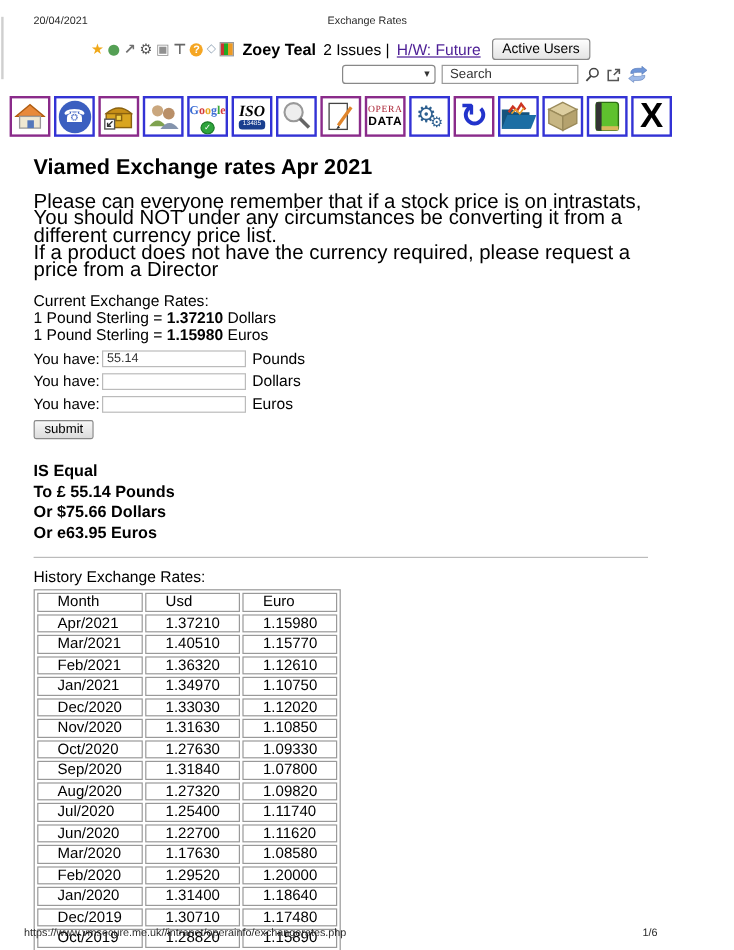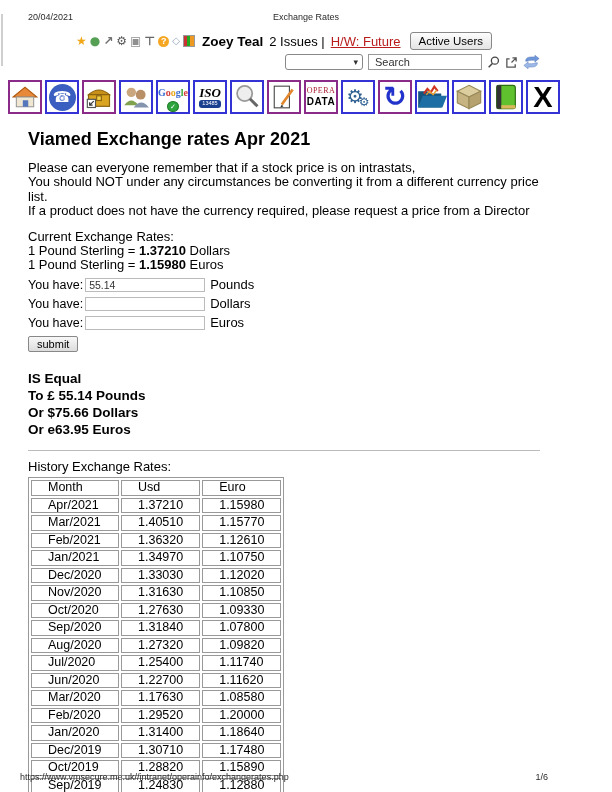--- a/index.html
+++ b/index.html
@@ -25,21 +25,21 @@
   .i-gear{color:#555;}
   .i-photo{color:#909090;}
   .i-tsq{color:#666;font-weight:bold;}
   .qball{display:inline-flex;width:11px;height:11px;border-radius:50%;background:#f5a623;
          color:#fff;font-size:9px;font-weight:bold;align-items:center;justify-content:center;line-height:1;}
   .i-sparkle{color:#99aabb;font-size:10px;}
   .minichart{display:inline-block;width:10px;height:10px;border:1px solid #999;
              background:linear-gradient(90deg,#c33 0 3px,#2a2 3px 6px,#e92 6px 10px);}
   .user-name{font-weight:bold;font-size:13.5px;margin-left:4px;}
   .issues{margin-left:3px;}
-  .hw-link{color:#b91c1c;text-decoration:underline;margin-left:3px;cursor:pointer;}
+  .hw-link{color:#4c1d95;text-decoration:underline;margin-left:3px;cursor:pointer;}
   .active-users{margin-left:6px;font-size:11.5px;padding:2px 8px;border:1px solid #888;
                 border-radius:3px;background:linear-gradient(#fdfdfd,#e4e4e4);font-family:inherit;}
 
   
   .searchrow{display:flex;justify-content:flex-end;align-items:center;gap:5px;
              padding-right:28px;margin-top:3px;height:18px;}
   .fake-select{width:78px;height:16px;border:1px solid #888;border-radius:3px;background:#fff;
                display:flex;align-items:center;justify-content:flex-end;padding-right:4px;
                font-size:9px;color:#333;box-sizing:border-box;}
   .search-input{width:114px;height:16px;border:1px solid #999;font-size:11px;padding:0 6px;
@@ -64,21 +64,21 @@
   .operaline2{font-weight:800;font-size:10px;letter-spacing:.5px;line-height:1.1;}
   .gearbig{font-size:19px;color:#2e6090;line-height:1;}
   .gearsmall{font-size:12px;color:#2e6090;line-height:1;margin-left:-5px;margin-top:9px;}
   .gearwrap{display:flex;}
   .refresh-glyph{font-size:28px;font-weight:bold;color:#2233cc;line-height:1;}
   .x-glyph{font-size:29px;font-weight:900;line-height:1;}
 
   
   .content{padding:0 28px;}
   .heading{font-size:18px;font-weight:bold;margin:15px 0 0;}
-  .intro{font-size:13px;line-height:14.3px;margin-top:11px;}
+  .intro{font-size:17px;line-height:14.3px;margin-top:11px;}
   .currates{font-size:13px;line-height:14px;margin-top:12px;}
   .b{font-weight:bold;}
   .converter{margin-top:4px;}
   .crow{display:flex;align-items:center;height:17px;margin-top:2px;font-size:12.5px;}
   .amount{width:120px;height:14px;border:1px solid #bbb;font-size:10.5px;padding:0 3px;
           margin:0 5px 0 2px;font-family:inherit;box-sizing:border-box;color:#333;}
   .currency{font-size:13px;}
   .submit-btn{margin-top:5px;font-size:11px;padding:1px 8px;border:1px solid #888;
               background:linear-gradient(#f8f8f8,#dcdcdc);border-radius:2px;font-family:inherit;}
   .result{margin-top:18px;font-weight:bold;font-size:13.5px;line-height:17px;}

